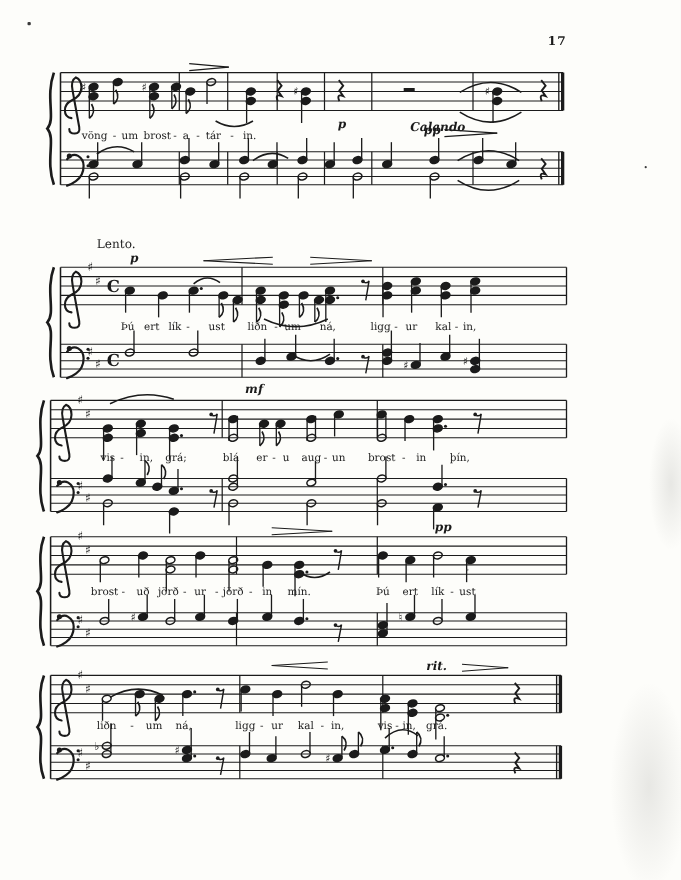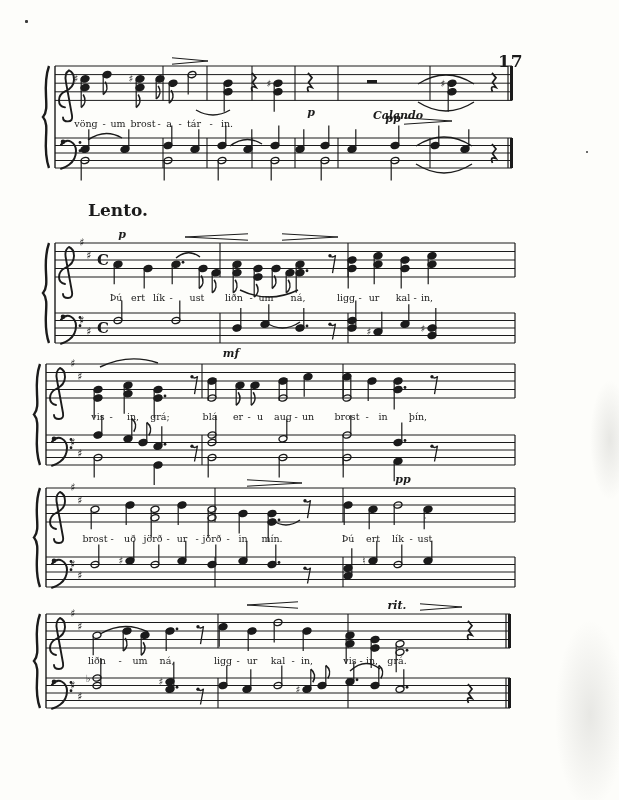--- a/index.html
+++ b/index.html
@@ -1,22 +1,22 @@
 <!DOCTYPE html>
 <html><head>
 <meta charset="utf-8">
 <style>
   html,body{margin:0;padding:0;background:#e8e8e6;}
   .page{position:relative;width:619px;height:800px;background:#fdfdfa;
         font-family:"DejaVu Serif",serif;color:#1b1b1b;overflow:hidden;margin:0 auto;}
-  .pageno{position:absolute;left:498px;top:31px;font-size:17px;font-weight:bold;letter-spacing:1px;margin-top:20px;}
+  .pageno{position:absolute;left:498px;top:31px;font-size:11px;font-weight:bold;letter-spacing:1px;}
   .title-wrap{position:absolute;left:0;top:182px;width:566px;text-align:center;}
   .title-wrap h1{margin:0;font-size:21px;font-weight:bold;letter-spacing:.5px;}
   .subtitle{font-size:8px;margin-top:1px;}
-  .tempo{position:absolute;left:88px;top:200px;font-size:17px;font-weight:bold;}
+  .tempo{position:absolute;left:88px;top:215px;font-size:11px;font-weight:normal;}
   #music{position:absolute;left:0;top:0;width:619px;height:800px;}
   #overlay{position:absolute;left:0;top:0;width:619px;height:800px;}
   .lyr{position:absolute;transform:translateX(-50%);font-size:9.5px;white-space:nowrap;}
   .dyn{position:absolute;transform:translateX(-50%);font-size:11px;font-style:italic;
        font-weight:bold;white-space:nowrap;}
   .dynw{font-weight:600;margin-left:46px;}
   .speck{position:absolute;background:#3a3a3a;border-radius:1px;}
   .smudge{position:absolute;border-radius:50%;
           background:radial-gradient(closest-side,rgba(125,125,120,.17),rgba(125,125,120,0));}
 </style>

